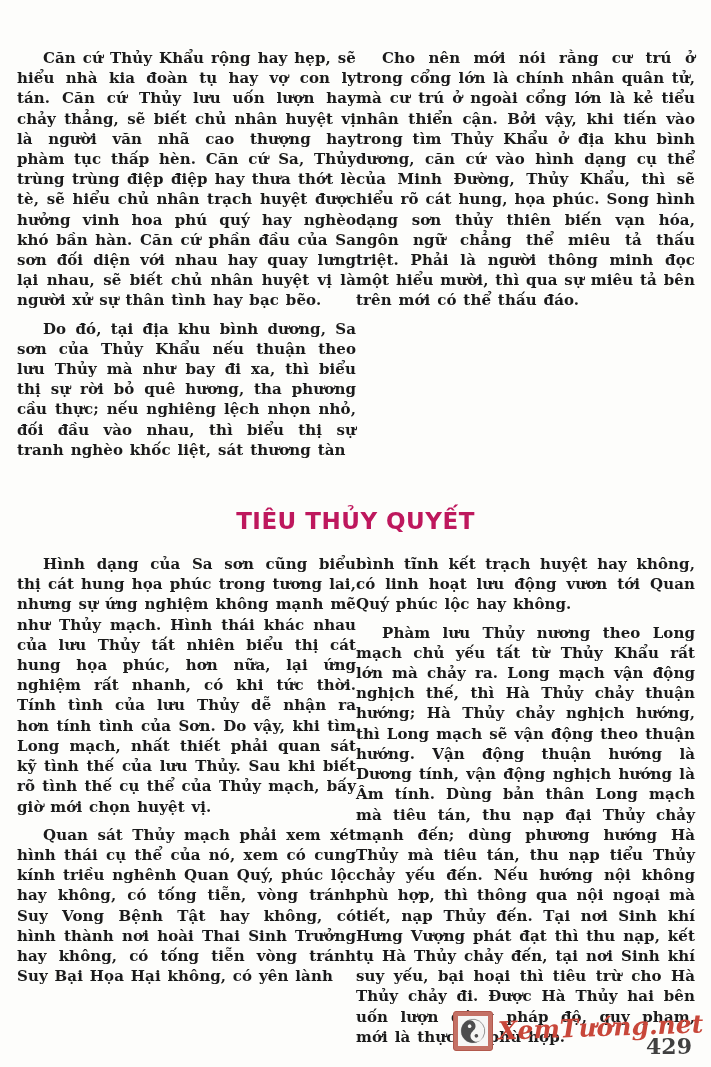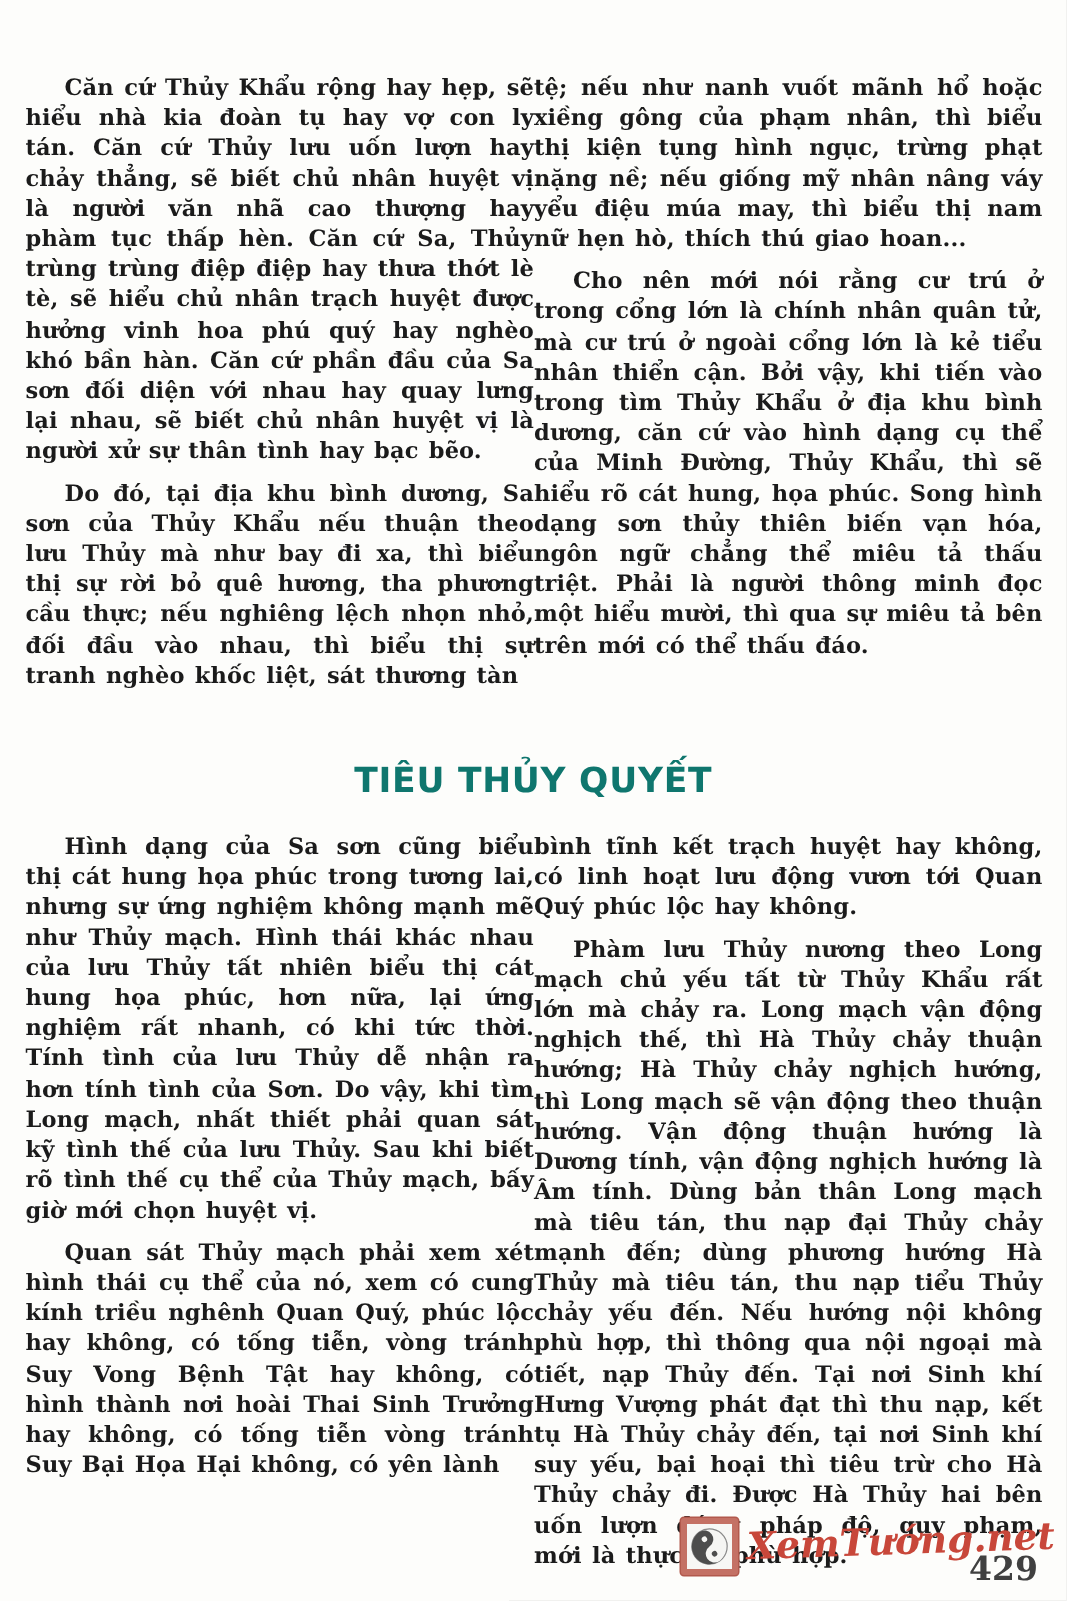--- a/index.html
+++ b/index.html
@@ -35,21 +35,21 @@
     word-spacing: 1.5px;
   }
   .col p.no-indent { text-indent: 0; }
   .section-heading {
     margin: 40px 0 20px 0;
     text-align: center;
     font-family: "DejaVu Sans", sans-serif;
     font-weight: 700;
     font-size: 23px;
     letter-spacing: 0.5px;
-    color: #0f766e;
+    color: #be185d;
   }
   
   .watermark {
     position: absolute;
     right: 8px;
     bottom: 16px;
     display: flex;
     align-items: flex-start;
     gap: 5px;
   }
@@ -95,21 +95,20 @@
 <body>
 
 <div class="page">
 
   <section class="two-col top-section">
     <div class="col">
       <p>Căn cứ Thủy Khẩu rộng hay hẹp, sẽ hiểu nhà kia đoàn tụ hay vợ con ly tán. Căn cứ Thủy lưu uốn lượn hay chảy thẳng, sẽ biết chủ nhân huyệt vị là người văn nhã cao thượng hay phàm tục thấp hèn. Căn cứ Sa, Thủy trùng trùng điệp điệp hay thưa thớt lè tè, sẽ hiểu chủ nhân trạch huyệt được hưởng vinh hoa phú quý hay nghèo khó bần hàn. Căn cứ phần đầu của Sa sơn đối diện với nhau hay quay lưng lại nhau, sẽ biết chủ nhân huyệt vị là người xử sự thân tình hay bạc bẽo.</p>
       <p>Do đó, tại địa khu bình dương, Sa sơn của Thủy Khẩu nếu thuận theo lưu Thủy mà như bay đi xa, thì biểu thị sự rời bỏ quê hương, tha phương cầu thực; nếu nghiêng lệch nhọn nhỏ, đối đầu vào nhau, thì biểu thị sự tranh nghèo khốc liệt, sát thương tàn</p>
     </div>
     <div class="col">
-      <p class="no-indent">tệ; nếu như nanh vuốt mãnh hổ hoặc xiềng gông của phạm nhân, thì biểu thị kiện tụng hình ngục, trừng phạt nặng nề; nếu giống mỹ nhân nâng váy yểu điệu múa may, thì biểu thị nam nữ hẹn hò, thích thú giao hoan...</p>
       <p>Cho nên mới nói rằng cư trú ở trong cổng lớn là chính nhân quân tử, mà cư trú ở ngoài cổng lớn là kẻ tiểu nhân thiển cận. Bởi vậy, khi tiến vào trong tìm Thủy Khẩu ở địa khu bình dương, căn cứ vào hình dạng cụ thể của Minh Đường, Thủy Khẩu, thì sẽ hiểu rõ cát hung, họa phúc. Song hình dạng sơn thủy thiên biến vạn hóa, ngôn ngữ chẳng thể miêu tả thấu triệt. Phải là người thông minh đọc một hiểu mười, thì qua sự miêu tả bên trên mới có thể thấu đáo.</p>
     </div>
   </section>
 
   <h1 class="section-heading">TIÊU THỦY QUYẾT</h1>
 
   <section class="two-col bottom-section">
     <div class="col">
       <p>Hình dạng của Sa sơn cũng biểu thị cát hung họa phúc trong tương lai, nhưng sự ứng nghiệm không mạnh mẽ như Thủy mạch. Hình thái khác nhau của lưu Thủy tất nhiên biểu thị cát hung họa phúc, hơn nữa, lại ứng nghiệm rất nhanh, có khi tức thời. Tính tình của lưu Thủy dễ nhận ra hơn tính tình của Sơn. Do vậy, khi tìm Long mạch, nhất thiết phải quan sát kỹ tình thế của lưu Thủy. Sau khi biết rõ tình thế cụ thể của Thủy mạch, bấy giờ mới chọn huyệt vị.</p>
       <p>Quan sát Thủy mạch phải xem xét hình thái cụ thể của nó, xem có cung kính triều nghênh Quan Quý, phúc lộc hay không, có tống tiễn, vòng tránh Suy Vong Bệnh Tật hay không, có hình thành nơi hoài Thai Sinh Trưởng hay không, có tống tiễn vòng tránh Suy Bại Họa Hại không, có yên lành</p>

